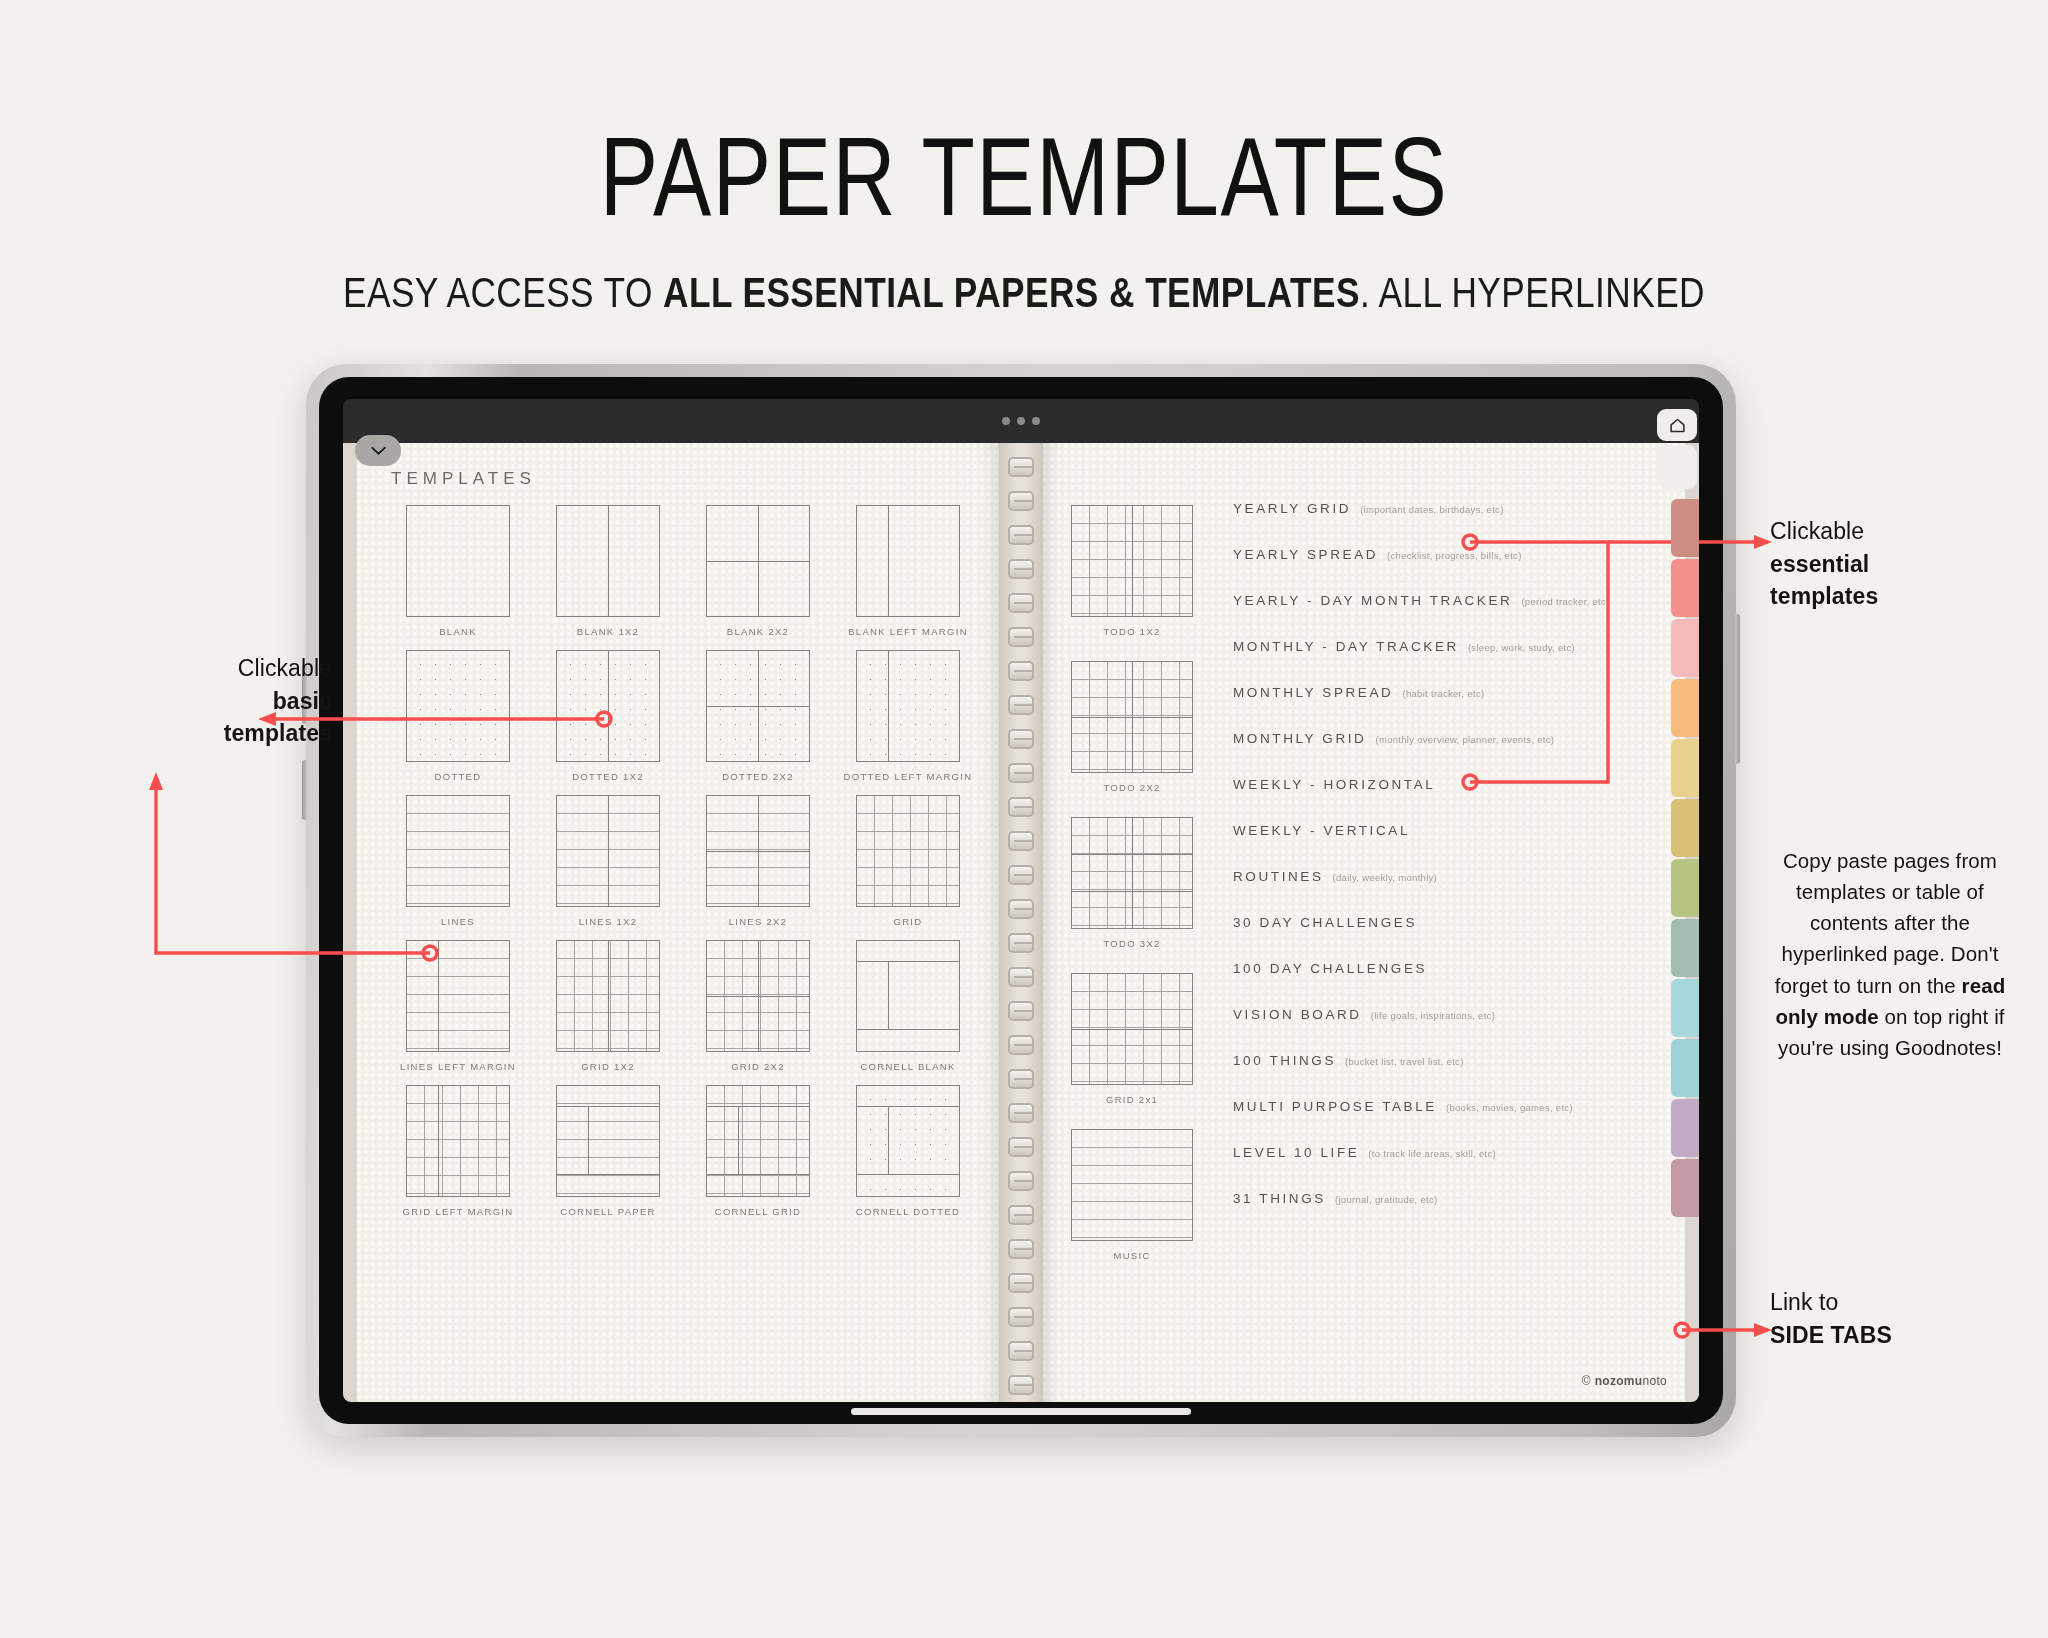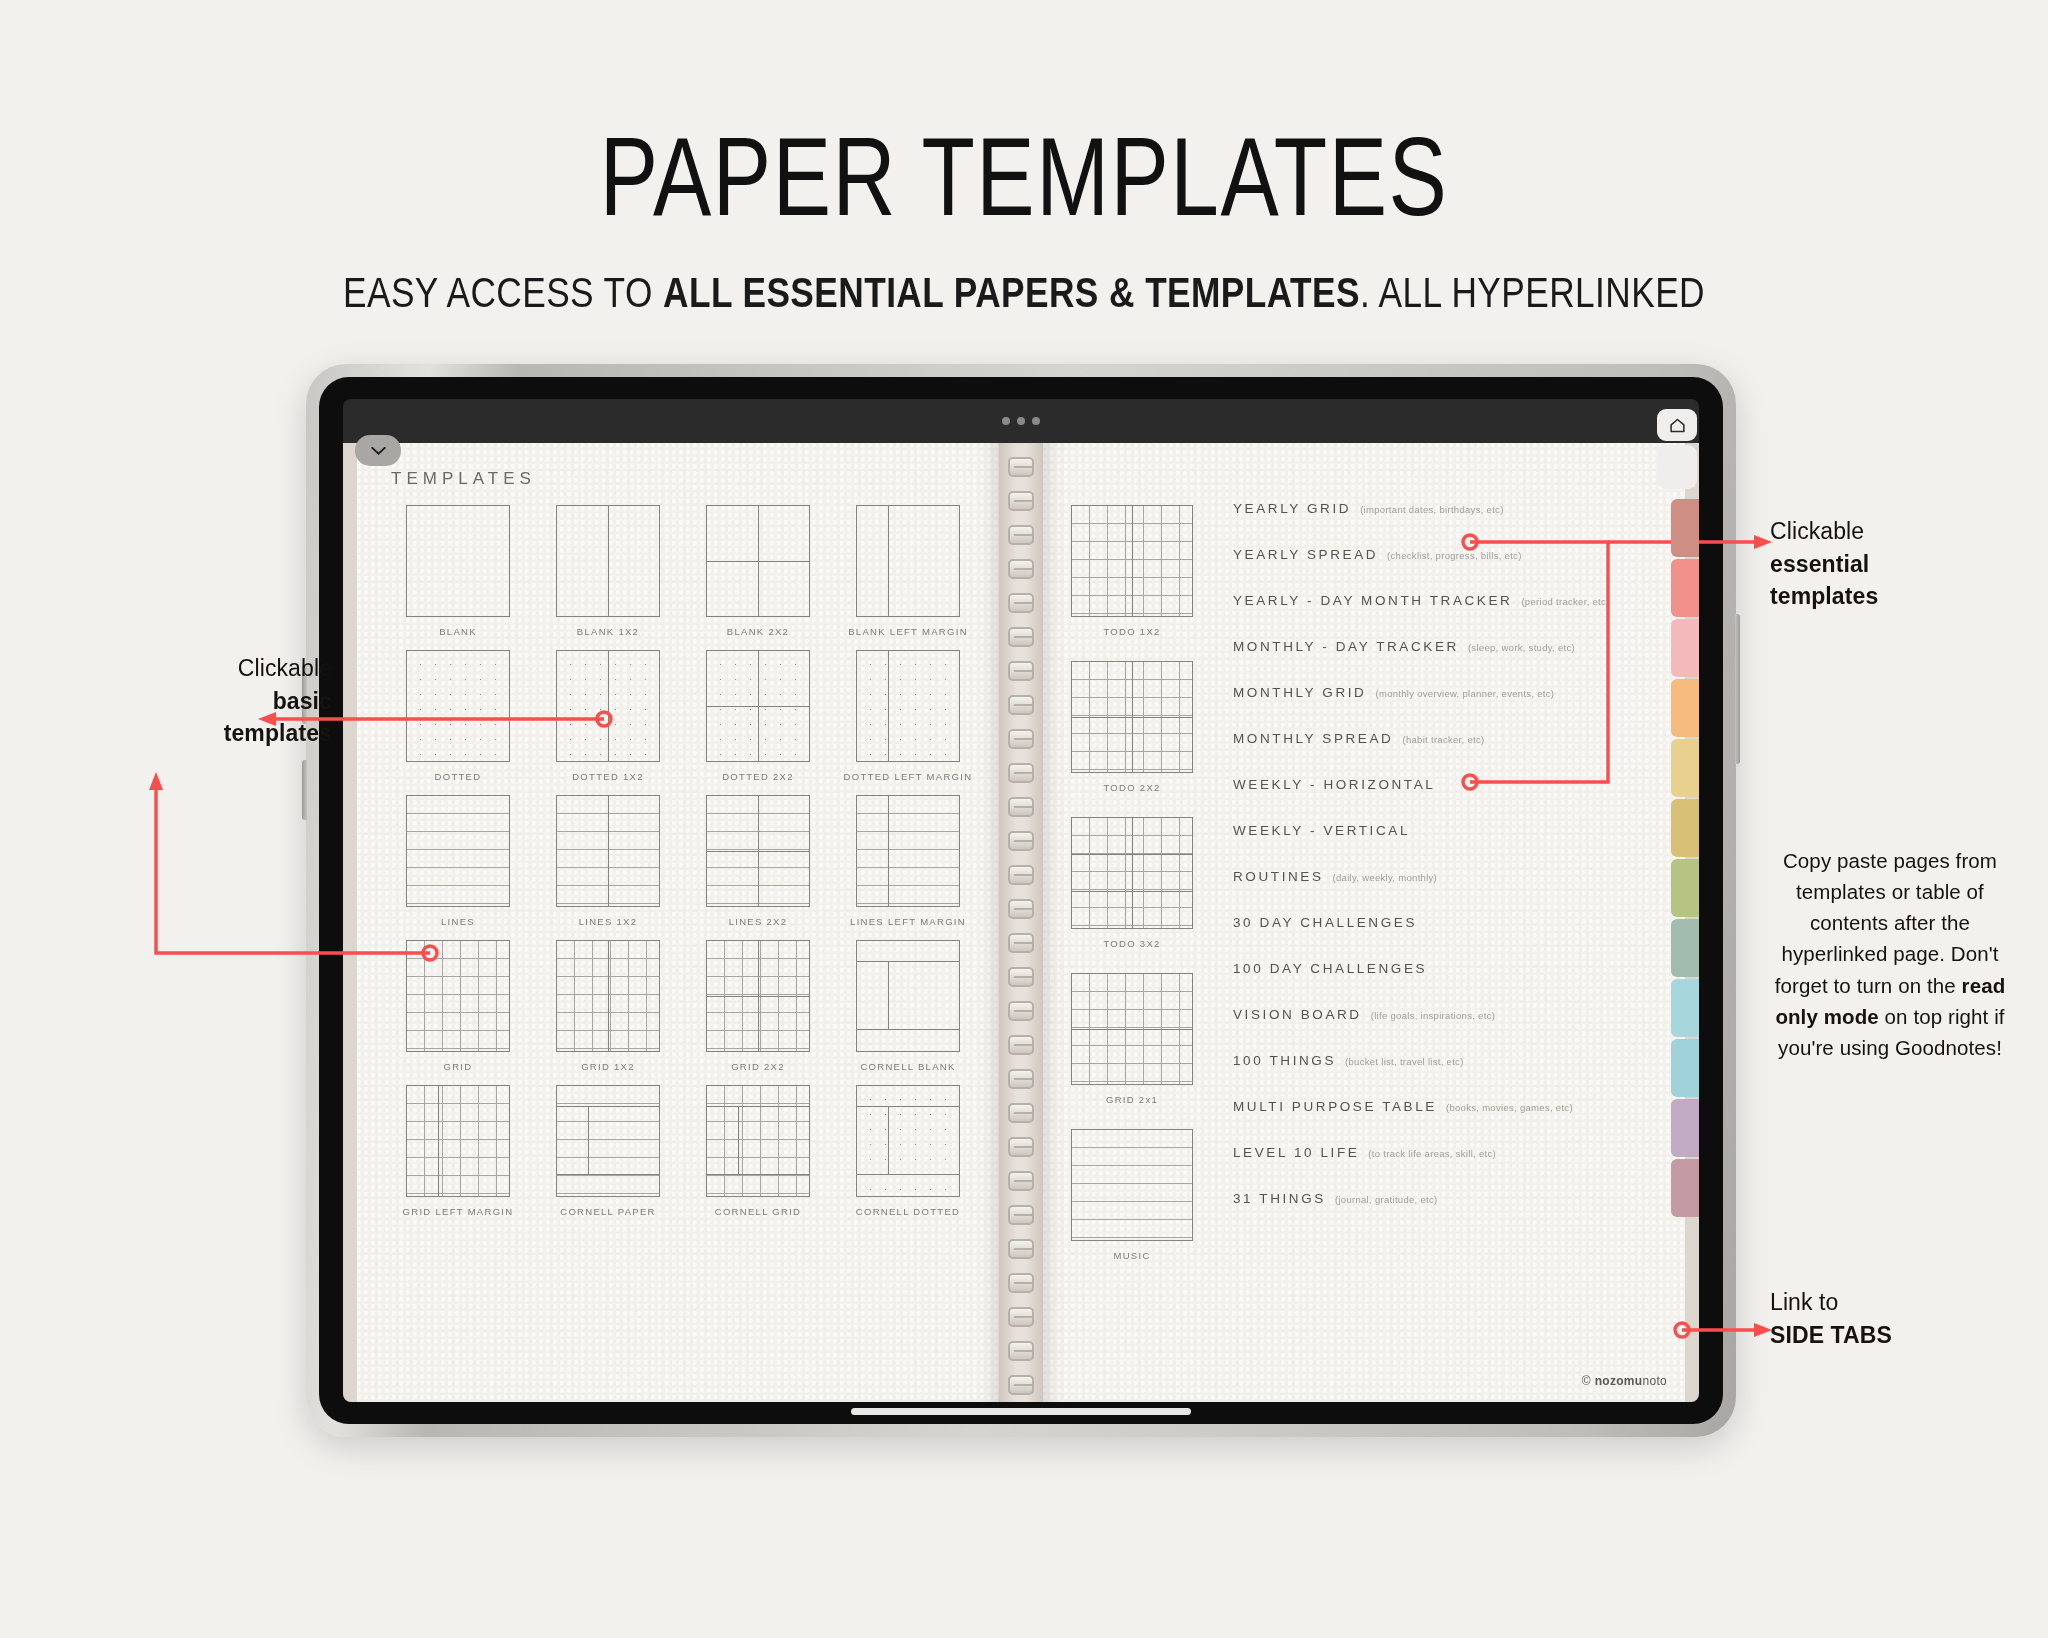--- a/index.html
+++ b/index.html
@@ -359,30 +359,30 @@
               <div class="tpl-cell">
                 <div class="thumb">
                   <div class="lines-fill"></div>
                   <div class="vline" style="left: 50%;"></div>
                   <div class="hline" style="top: 50%;"></div>
                 </div>
                 <div class="thumb-lbl">LINES 2X2</div>
               </div>
               <div class="tpl-cell">
                 <div class="thumb">
+                  <div class="grid-fill"></div>
+                </div>
+                <div class="thumb-lbl">GRID</div>
+              </div>
+              <div class="tpl-cell">
+                <div class="thumb">
                   <div class="lines-fill"></div>
                   <div class="vline" style="left: 30%;"></div>
                 </div>
                 <div class="thumb-lbl">LINES LEFT MARGIN</div>
-              </div>
-              <div class="tpl-cell">
-                <div class="thumb">
-                  <div class="grid-fill"></div>
-                </div>
-                <div class="thumb-lbl">GRID</div>
               </div>
               <div class="tpl-cell">
                 <div class="thumb">
                   <div class="grid-fill"></div>
                   <div class="vline" style="left: 50%;"></div>
                 </div>
                 <div class="thumb-lbl">GRID 1X2</div>
               </div>
               <div class="tpl-cell">
                 <div class="thumb">
@@ -520,26 +520,26 @@
               </div>
               <div class="list-item">
                 <span class="li-main">YEARLY - DAY MONTH TRACKER</span>
                 <span class="li-note">(period tracker, etc)</span>
               </div>
               <div class="list-item">
                 <span class="li-main">MONTHLY - DAY TRACKER</span>
                 <span class="li-note">(sleep, work, study, etc)</span>
               </div>
               <div class="list-item">
+                <span class="li-main">MONTHLY SPREAD</span>
+                <span class="li-note">(habit tracker, etc)</span>
+              </div>
+              <div class="list-item">
                 <span class="li-main">MONTHLY GRID</span>
                 <span class="li-note">(monthly overview, planner, events, etc)</span>
-              </div>
-              <div class="list-item">
-                <span class="li-main">MONTHLY SPREAD</span>
-                <span class="li-note">(habit tracker, etc)</span>
               </div>
               <div class="list-item">
                 <span class="li-main">WEEKLY - HORIZONTAL</span>
               </div>
               <div class="list-item">
                 <span class="li-main">WEEKLY - VERTICAL</span>
               </div>
               <div class="list-item">
                 <span class="li-main">ROUTINES</span>
                 <span class="li-note">(daily, weekly, monthly)</span>

